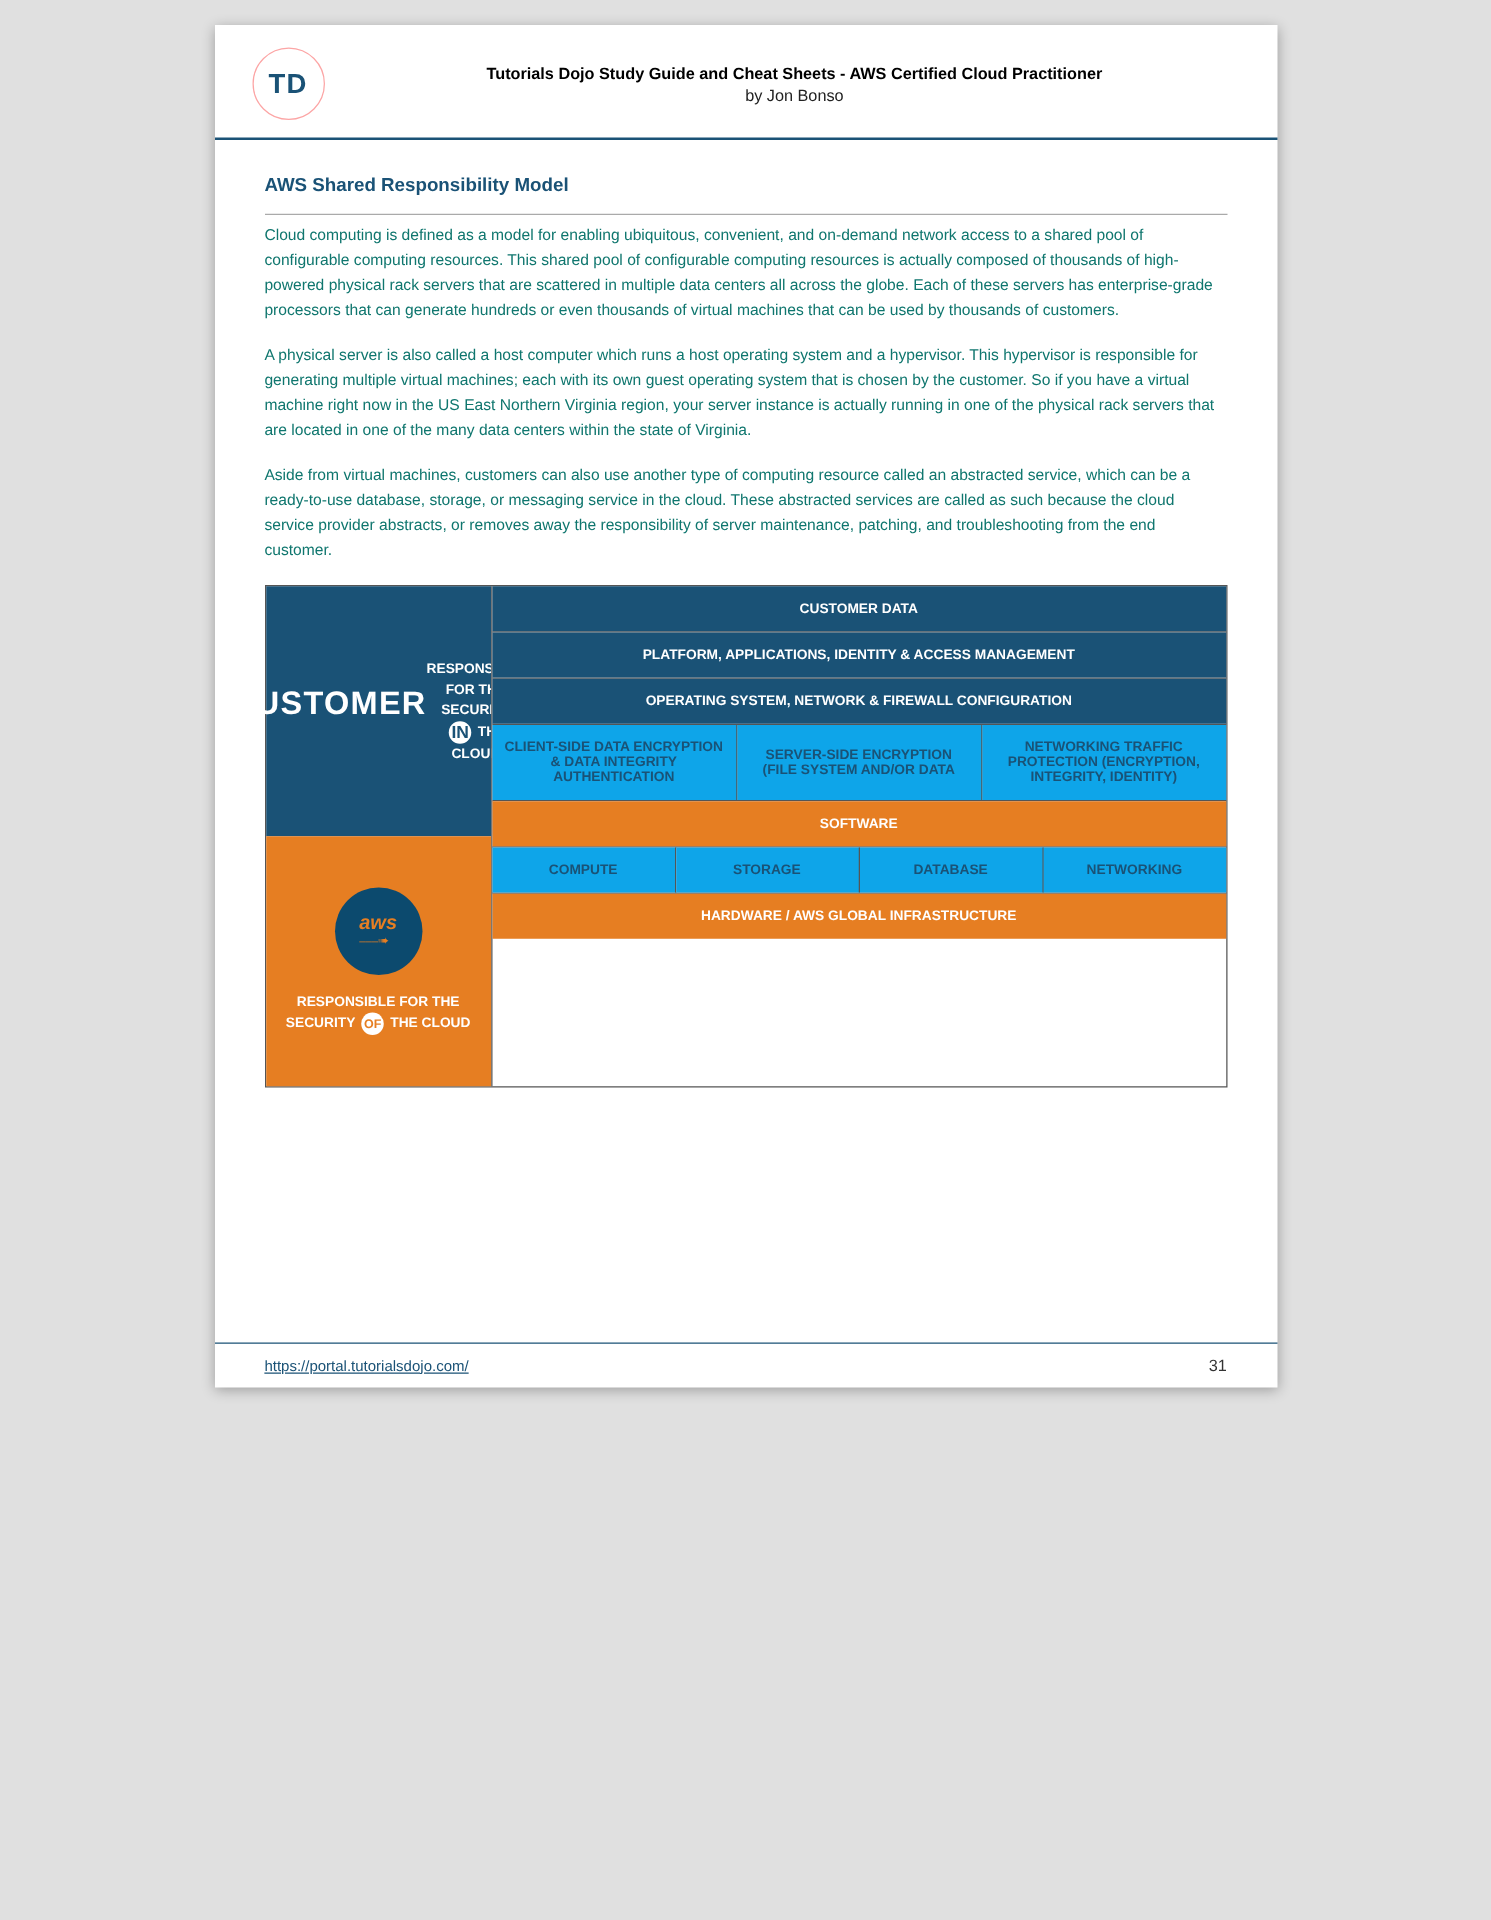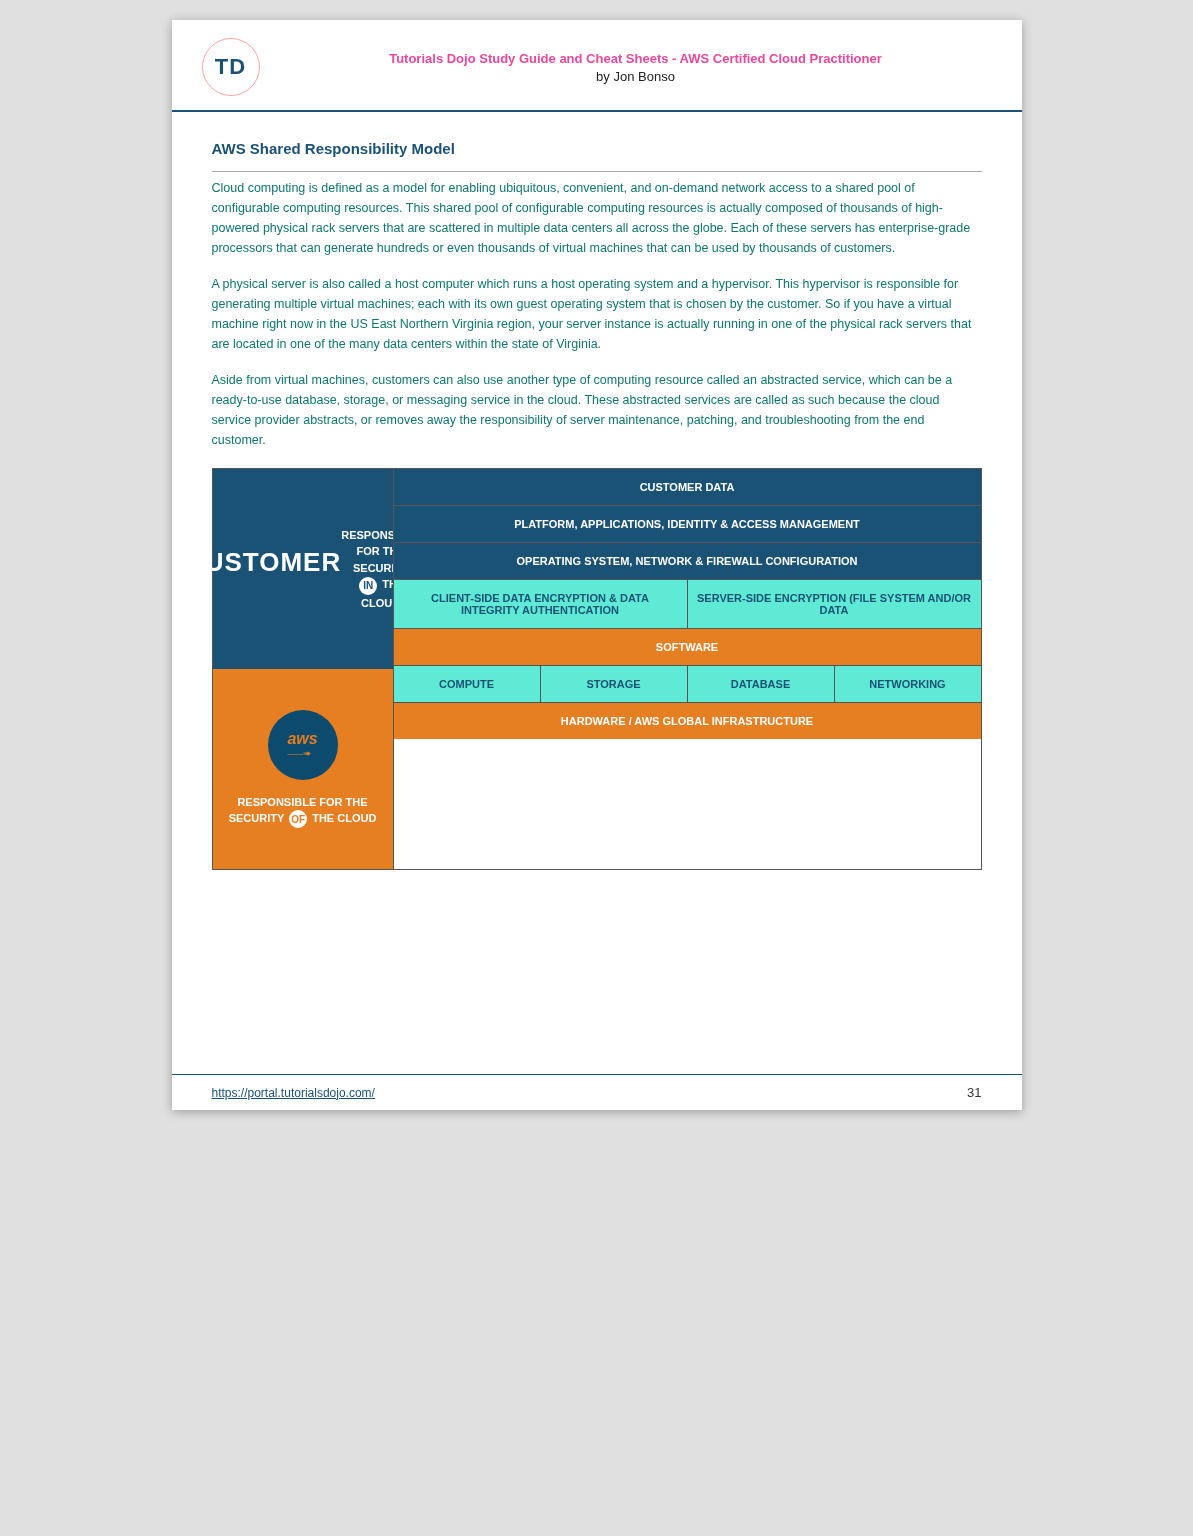--- a/index.html
+++ b/index.html
@@ -45,21 +45,21 @@
       color: #1a5276;
       letter-spacing: 1px;
     }
     .header-title {
       text-align: center;
       flex: 1;
     }
     .header-title .main-title {
       font-size: 13px;
       font-weight: bold;
-      color: #ec4899;
+      color: #000000;
       line-height: 1.4;
     }
     .header-title .sub-title {
       font-size: 13px;
       color: #222;
     }
     
     .content {
       padding: 28px 40px 10px 40px;
       flex: 1;
@@ -117,21 +117,21 @@
       line-height: 1.5;
     }
     .badge-inline {
       display: inline-flex;
       align-items: center;
       justify-content: center;
       background: #fff;
       border-radius: 50%;
       width: 18px;
       height: 18px;
-      font-size: 10px;
+      font-size: 14px;
       font-weight: bold;
       color: #1a5276;
       margin: 0 2px;
       vertical-align: middle;
     }
     .left-bottom {
       background: #e67e22;
       display: flex;
       flex-direction: column;
       align-items: center;
@@ -208,21 +208,21 @@
       flex: 1;
     }
     .dr-cell:last-child {
       border-right: none;
     }
     .cell-teal {
       background: #1a5276;
       color: #fff;
     }
     .cell-white {
-      background: #5eead4;
+      background: #0ea5e9;
       color: #1a5276;
     }
     .cell-orange {
       background: #e67e22;
       color: #fff;
     }
     .full-width {
       flex: 1;
     }
     
@@ -310,20 +310,21 @@
           <div class="dr-cell cell-teal full-width">PLATFORM, APPLICATIONS, IDENTITY &amp; ACCESS MANAGEMENT</div>
         </div>
 
         <div class="dr-row">
           <div class="dr-cell cell-teal full-width">OPERATING SYSTEM, NETWORK &amp; FIREWALL CONFIGURATION</div>
         </div>
 
         <div class="dr-row">
           <div class="dr-cell cell-white">CLIENT-SIDE DATA ENCRYPTION &amp; DATA INTEGRITY AUTHENTICATION</div>
           <div class="dr-cell cell-white">SERVER-SIDE ENCRYPTION (FILE SYSTEM AND/OR DATA</div>
+          <div class="dr-cell cell-white">NETWORKING TRAFFIC PROTECTION (ENCRYPTION, INTEGRITY, IDENTITY)</div>
         </div>
 
         <div class="dr-row">
           <div class="dr-cell cell-orange full-width">SOFTWARE</div>
         </div>
 
         <div class="dr-row">
           <div class="dr-cell cell-white">COMPUTE</div>
           <div class="dr-cell cell-white">STORAGE</div>
           <div class="dr-cell cell-white">DATABASE</div>

